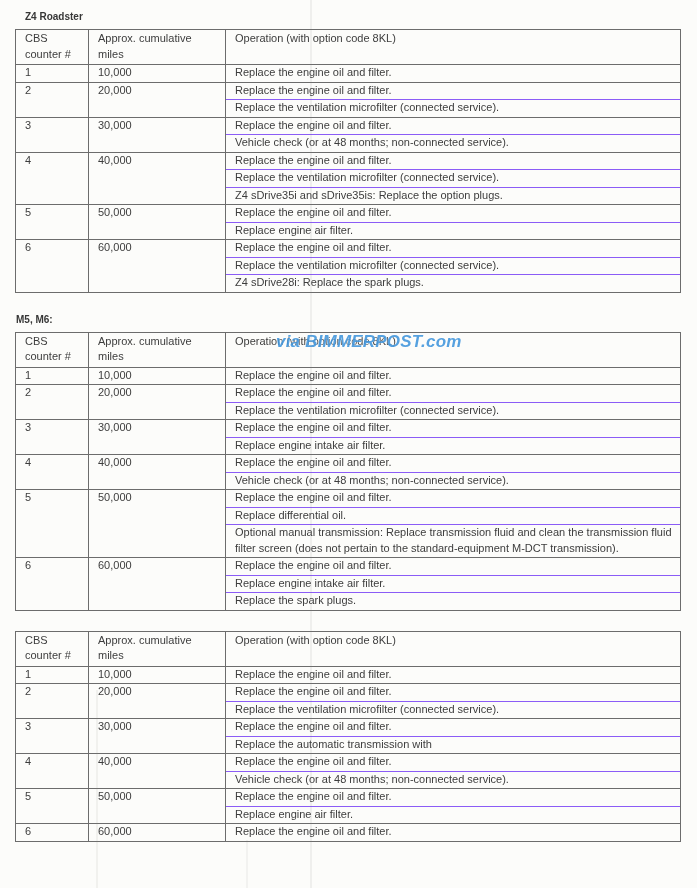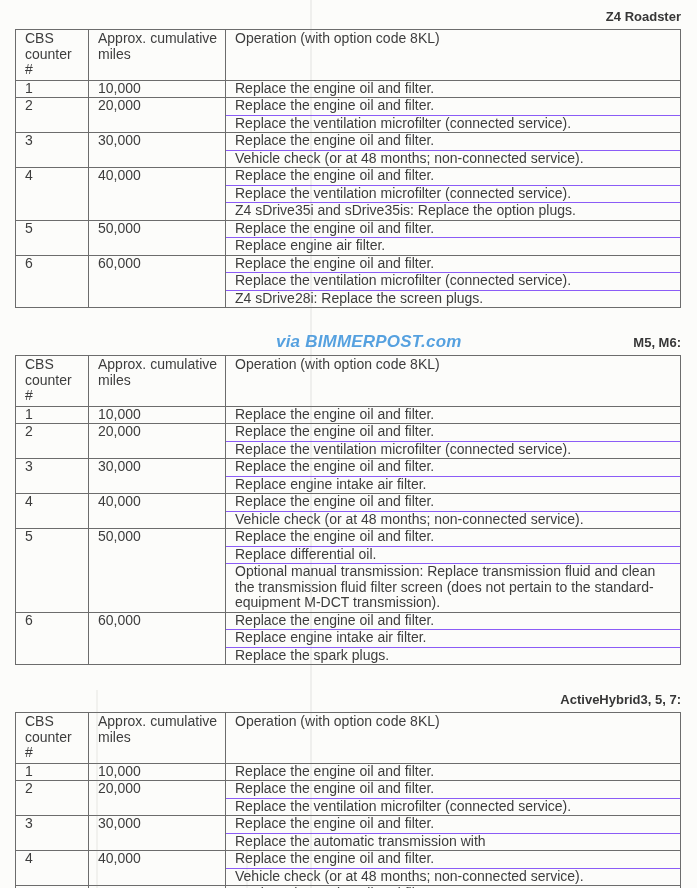--- a/index.html
+++ b/index.html
@@ -13,35 +13,34 @@
     height: 888px;
     margin: 0 auto;
     background: #fcfcfa;
     font-family: "Liberation Sans", sans-serif;
     color: #3d3d3d;
     overflow: hidden;
     box-sizing: border-box;
     padding: 10px 16px 0 15px;
   }
   .table-block { }
-  .table-block + .table-block { margin-top: 28px; }
+  .table-block + .table-block { margin-top: 20px; }
   .table-title {
     font-weight: bold;
-    font-size: 13px;
+    font-size: 10px;
     line-height: 14px;
     margin: 0 0 5px 1px;
     color: #373737;
-    text-align: right;
   }
   #tables-root .table-block:first-child .table-title { margin-left: 10px; }
   table.mtable {
     border-collapse: collapse;
     width: 666px;
     table-layout: fixed;
-    font-size: 14px;
+    font-size: 11px;
     line-height: 15.5px;
     color: #3d3d3d;
   }
   table.mtable col.col-counter { width: 73px; }
   table.mtable col.col-miles   { width: 137px; }
   table.mtable th, table.mtable td {
     border: 1px solid #6c6c6c;
     vertical-align: top;
     text-align: left;
     font-weight: normal;
@@ -147,21 +146,21 @@
                 <div class="op-line">Replace engine air filter.</div>
               </td>
   </tr>
 
   <tr>
     <td class="c-counter">6</td>
     <td class="c-miles">60,000</td>
     <td class="c-op">
                 <div class="op-line">Replace the engine oil and filter.</div>
                 <div class="op-line">Replace the ventilation microfilter (connected service).</div>
-                <div class="op-line">Z4 sDrive28i: Replace the screen plugs.</div>
+                <div class="op-line">Z4 sDrive28i: Replace the spark plugs.</div>
               </td>
   </tr>
 </tbody>
     </table>
   </section>
 
   <section class="table-block">
     <div class="table-title">M5, M6:</div>
     <table class="mtable">
       <colgroup>
@@ -231,21 +230,20 @@
                 <div class="op-line">Replace the engine oil and filter.</div>
                 <div class="op-line">Replace engine intake air filter.</div>
                 <div class="op-line">Replace the spark plugs.</div>
               </td>
   </tr>
 </tbody>
     </table>
   </section>
 
   <section class="table-block">
-    <div class="table-title">ActiveHybrid3, 5, 7:</div>
     <table class="mtable">
       <colgroup>
         <col class="col-counter">
         <col class="col-miles">
         <col class="col-op">
       </colgroup>
       <thead>
         <tr>
           <th class="h-counter">CBS
 counter #</th>

